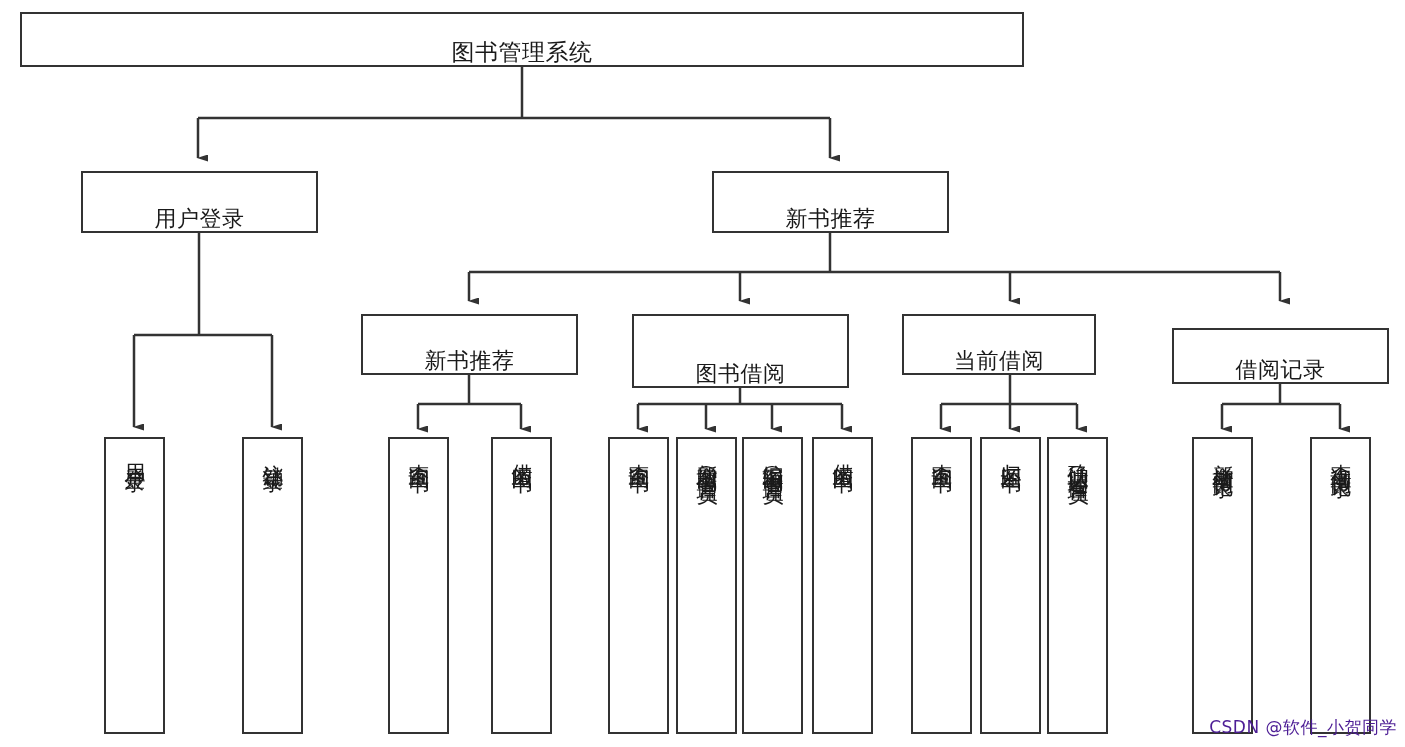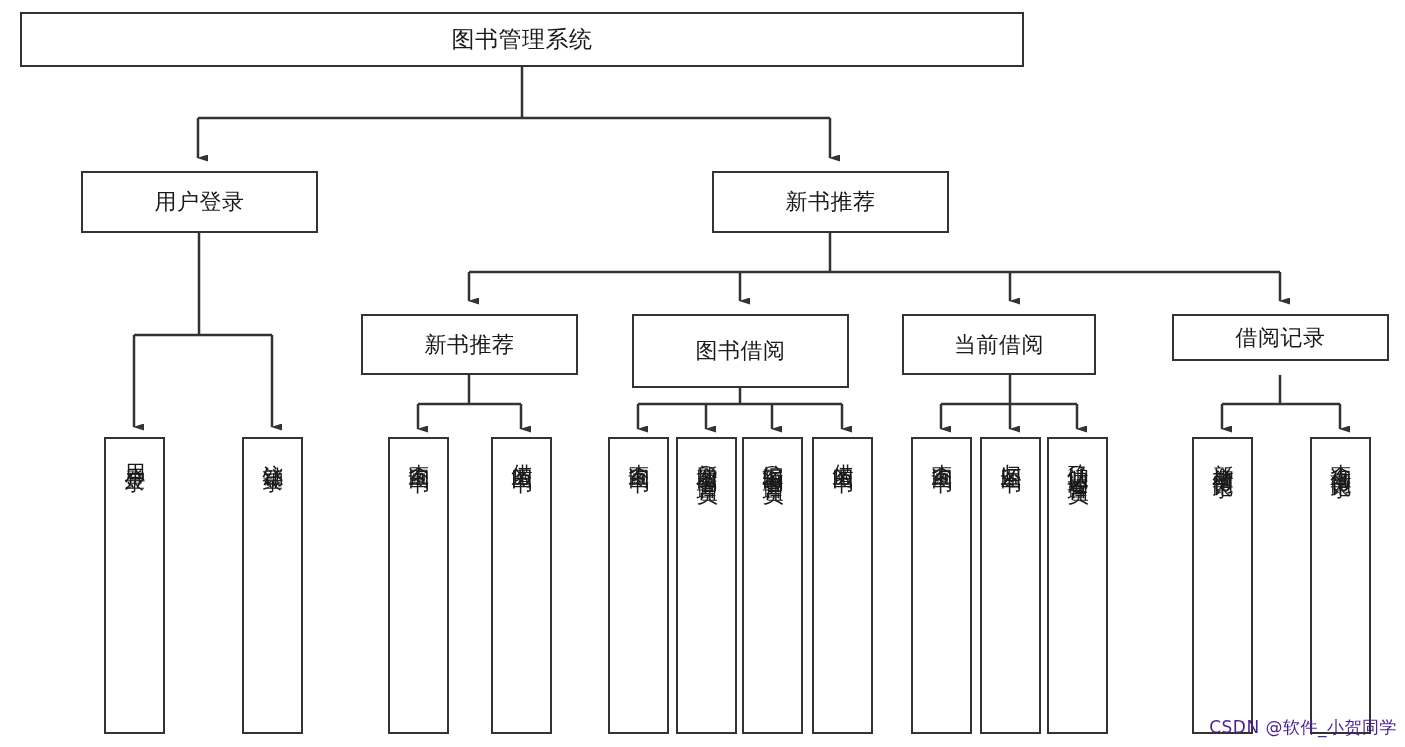--- a/index.html
+++ b/index.html
@@ -23,21 +23,21 @@
     top: 0;
     width: 1405px;
     height: 747px;
   }
   .node-box {
     position: absolute;
     box-sizing: border-box;
     border: 2px solid #333333;
     background: #ffffff;
     display: flex;
-    align-items: center;
+    align-items: flex-end;
     justify-content: center;
     overflow: hidden;
   }
   .node-label {
     color: #1a1a1a;
     line-height: 1.08;
     white-space: nowrap;
     text-align: center;
   }
   .node-box.horiz .node-label {
@@ -142,21 +142,21 @@
   </div>
 
   <div class="node-box horiz" style="left:632px; top:314px; width:217px; height:74px;">
     <span class="node-label">图书借阅</span>
   </div>
 
   <div class="node-box horiz" style="left:902px; top:314px; width:194px; height:61px;">
     <span class="node-label">当前借阅</span>
   </div>
 
-  <div class="node-box horiz" style="left:1172px; top:314px; width:217px; height:47px;">
+  <div class="node-box horiz" style="left:1172px; top:328px; width:217px; height:56px;">
     <span class="node-label">借阅记录</span>
   </div>
 
   <div class="node-box vert" style="left:104px; top:437px; width:61px; height:297px;">
     <span class="node-label">用户登录</span>
   </div>
 
   <div class="node-box vert" style="left:242px; top:437px; width:61px; height:297px;">
     <span class="node-label">注销登录</span>
   </div>

